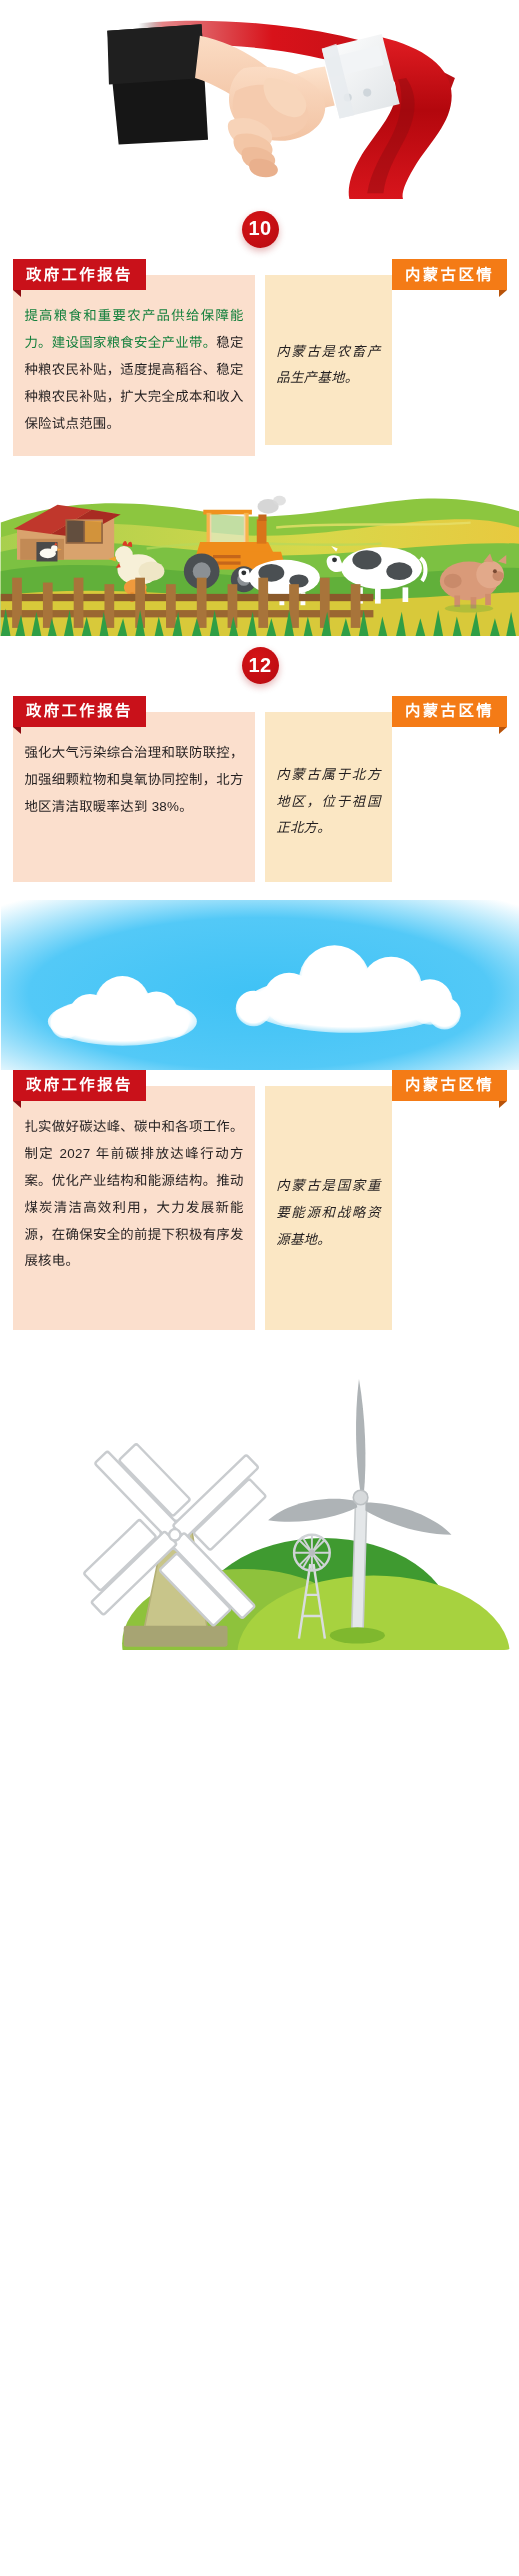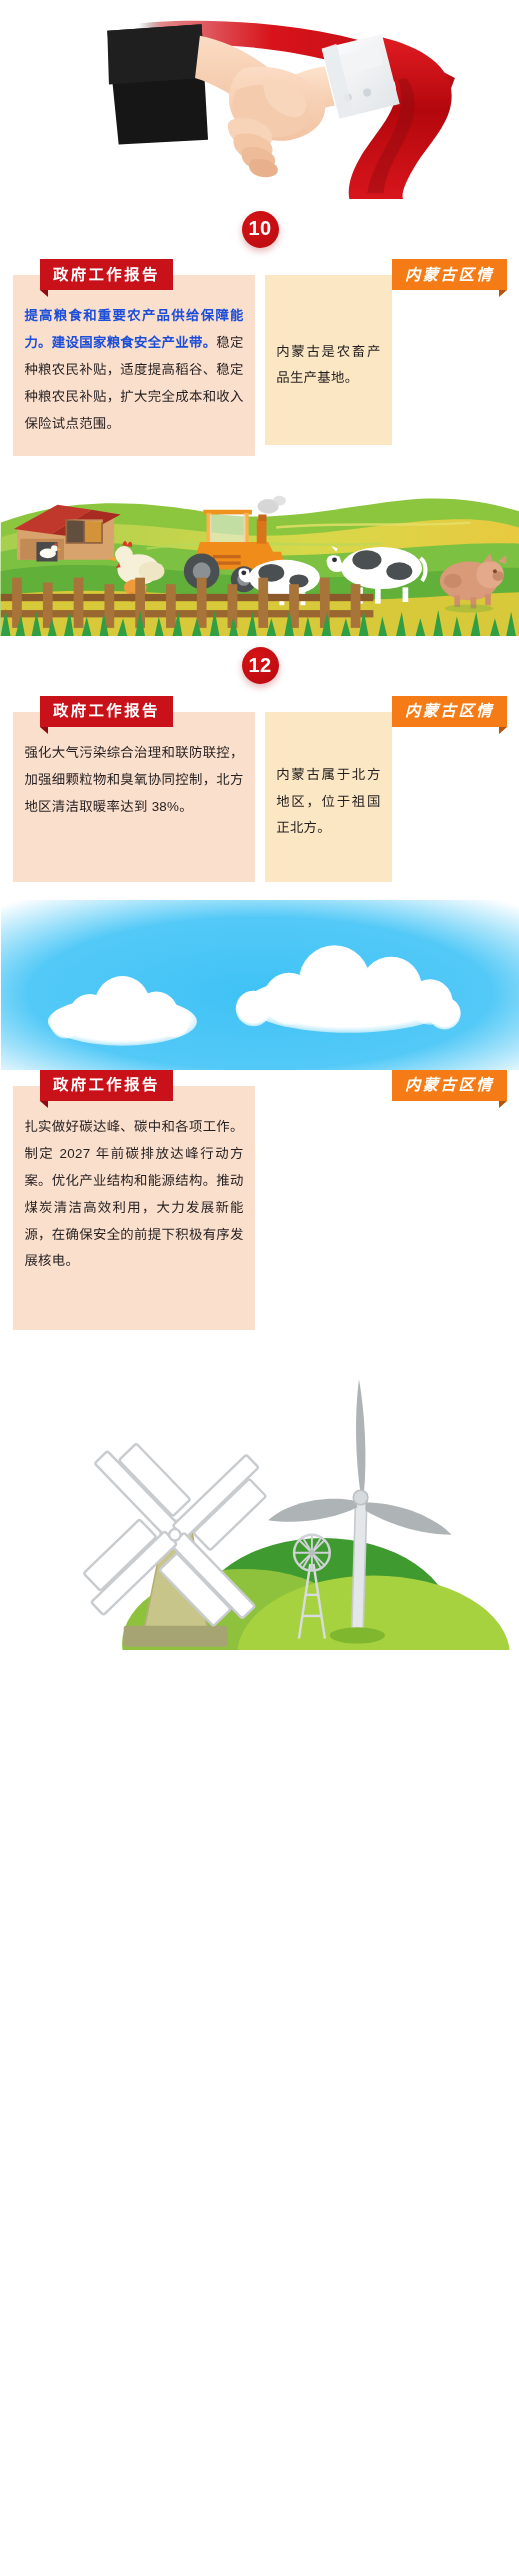--- a/index.html
+++ b/index.html
@@ -7,21 +7,21 @@
   html, body {
     margin: 0; padding: 0;
     background: #ffffff;
   }
   body {
     width: 520px;
     font-family: "Liberation Sans", "DejaVu Sans", sans-serif;
     color: #231f20;
     -webkit-font-smoothing: antialiased;
   }
-  .page { width: 520px; position: relative; overflow: hidden; background:#fff; }
+  .page { width: 520px; position: relative; overflow: hidden; background:#fff;border-radius:16px; }
 
   
   .hero-handshake {
     position: relative;
     width: 520px; height: 199px;
     background: #ffffff;
     overflow: hidden;
   }
   .hero-handshake svg { display:block; }
 
@@ -55,21 +55,21 @@
     background: #fff;
   }
   .col {
     position: relative;
     flex: 1 1 0;
     min-width: 0;
   }
   .col-left  { }
   .col-right { }
 
-  .ribbon-wrap { position: relative; z-index: 3; margin-left: 27px; }
+  .ribbon-wrap { position: relative; z-index: 3; }
   .ribbon {
     display: inline-block;
     position: relative;
     padding: 6.5px 13px 7.3px 13px;
     color: #fff;
     font-size: 15.4px;
     font-weight: bold;
     letter-spacing: 2.4px;
     line-height: 1.12;
     white-space: nowrap;
@@ -79,43 +79,43 @@
   
   .ribbon::after {
     content: "";
     position: absolute;
     left: 0; bottom: -7.3px;
     width: 0; height: 0;
     border-left: 8px solid transparent;
     border-top: 7.3px solid #8e0b11;
   }
   .ribbon-orange::after { border-top-color: #b8530a; }
-  .ribbon-right { float: right; font-style: italic; }
+  .ribbon-right { float: right; }
   .ribbon-right::after {
     left: auto; right: 0;
     border-left: none;
     border-right: 8px solid transparent;
     border-top: 7.3px solid #b8530a;
   }
 
   .panel {
     position: relative;
     margin-top: -14.6px;
     padding: 28px 11.4px 18px 11.4px;
     min-height: 170px;
     font-size: 13.4px;
     line-height: 2.0;
     letter-spacing: 0.3px;
     text-align: justify;
   }
   .panel-pink  { background: #fbdfcd; }
-  .panel-cream { background: #fbe7c4; }
+  .panel-cream { background: #fbe7c4; font-style: italic; }
   .panel-center { display:flex; align-items:center; }
   .panel p { margin: 0; }
-  .em-red { color: #1d4ed8; font-weight: bold; }
+  .em-red { color: #15803d; font-weight: normal; }
 
   
   .illus { position: relative; width: 520px; background:#fff; display:block; }
   .illus svg { display:block; width: 520px; }
 
   .spacer-sm { height: 18px; background:#fff; }
   .spacer-md { height: 28px; background:#fff; }
 </style>
 </head>
 <body>
@@ -440,20 +440,23 @@
       </div>
       <div class="panel panel-pink" style="min-height:244px">
         <p>扎实做好碳达峰、碳中和各项工作。制定 2027 年前碳排放达峰行动方案。优化产业结构和能源结构。推动煤炭清洁高效利用，大力发展新能源，在确保安全的前提下积极有序发展核电。</p>
       </div>
     </div>
     <div class="col col-right">
       <div class="ribbon-wrap">
         <div class="ribbon ribbon-orange ribbon-right">内蒙古区情</div>
         <div style="clear:both"></div>
       </div>
+      <div class="panel panel-cream panel-center" style="min-height:244px">
+        <p>内蒙古是国家重要能源和战略资源基地。</p>
+      </div>
     </div>
   </div>
 
   <div class="spacer-md"></div>
 
   <div class="illus">
     <svg width="520" height="292" viewBox="0 0 640 360" xmlns="http://www.w3.org/2000/svg" aria-hidden="true">
 
       <ellipse cx="398" cy="330" rx="160" ry="108" fill="#3f9a30"></ellipse>
       <ellipse cx="300" cy="352" rx="150" ry="92" fill="#8ec23c"></ellipse>

